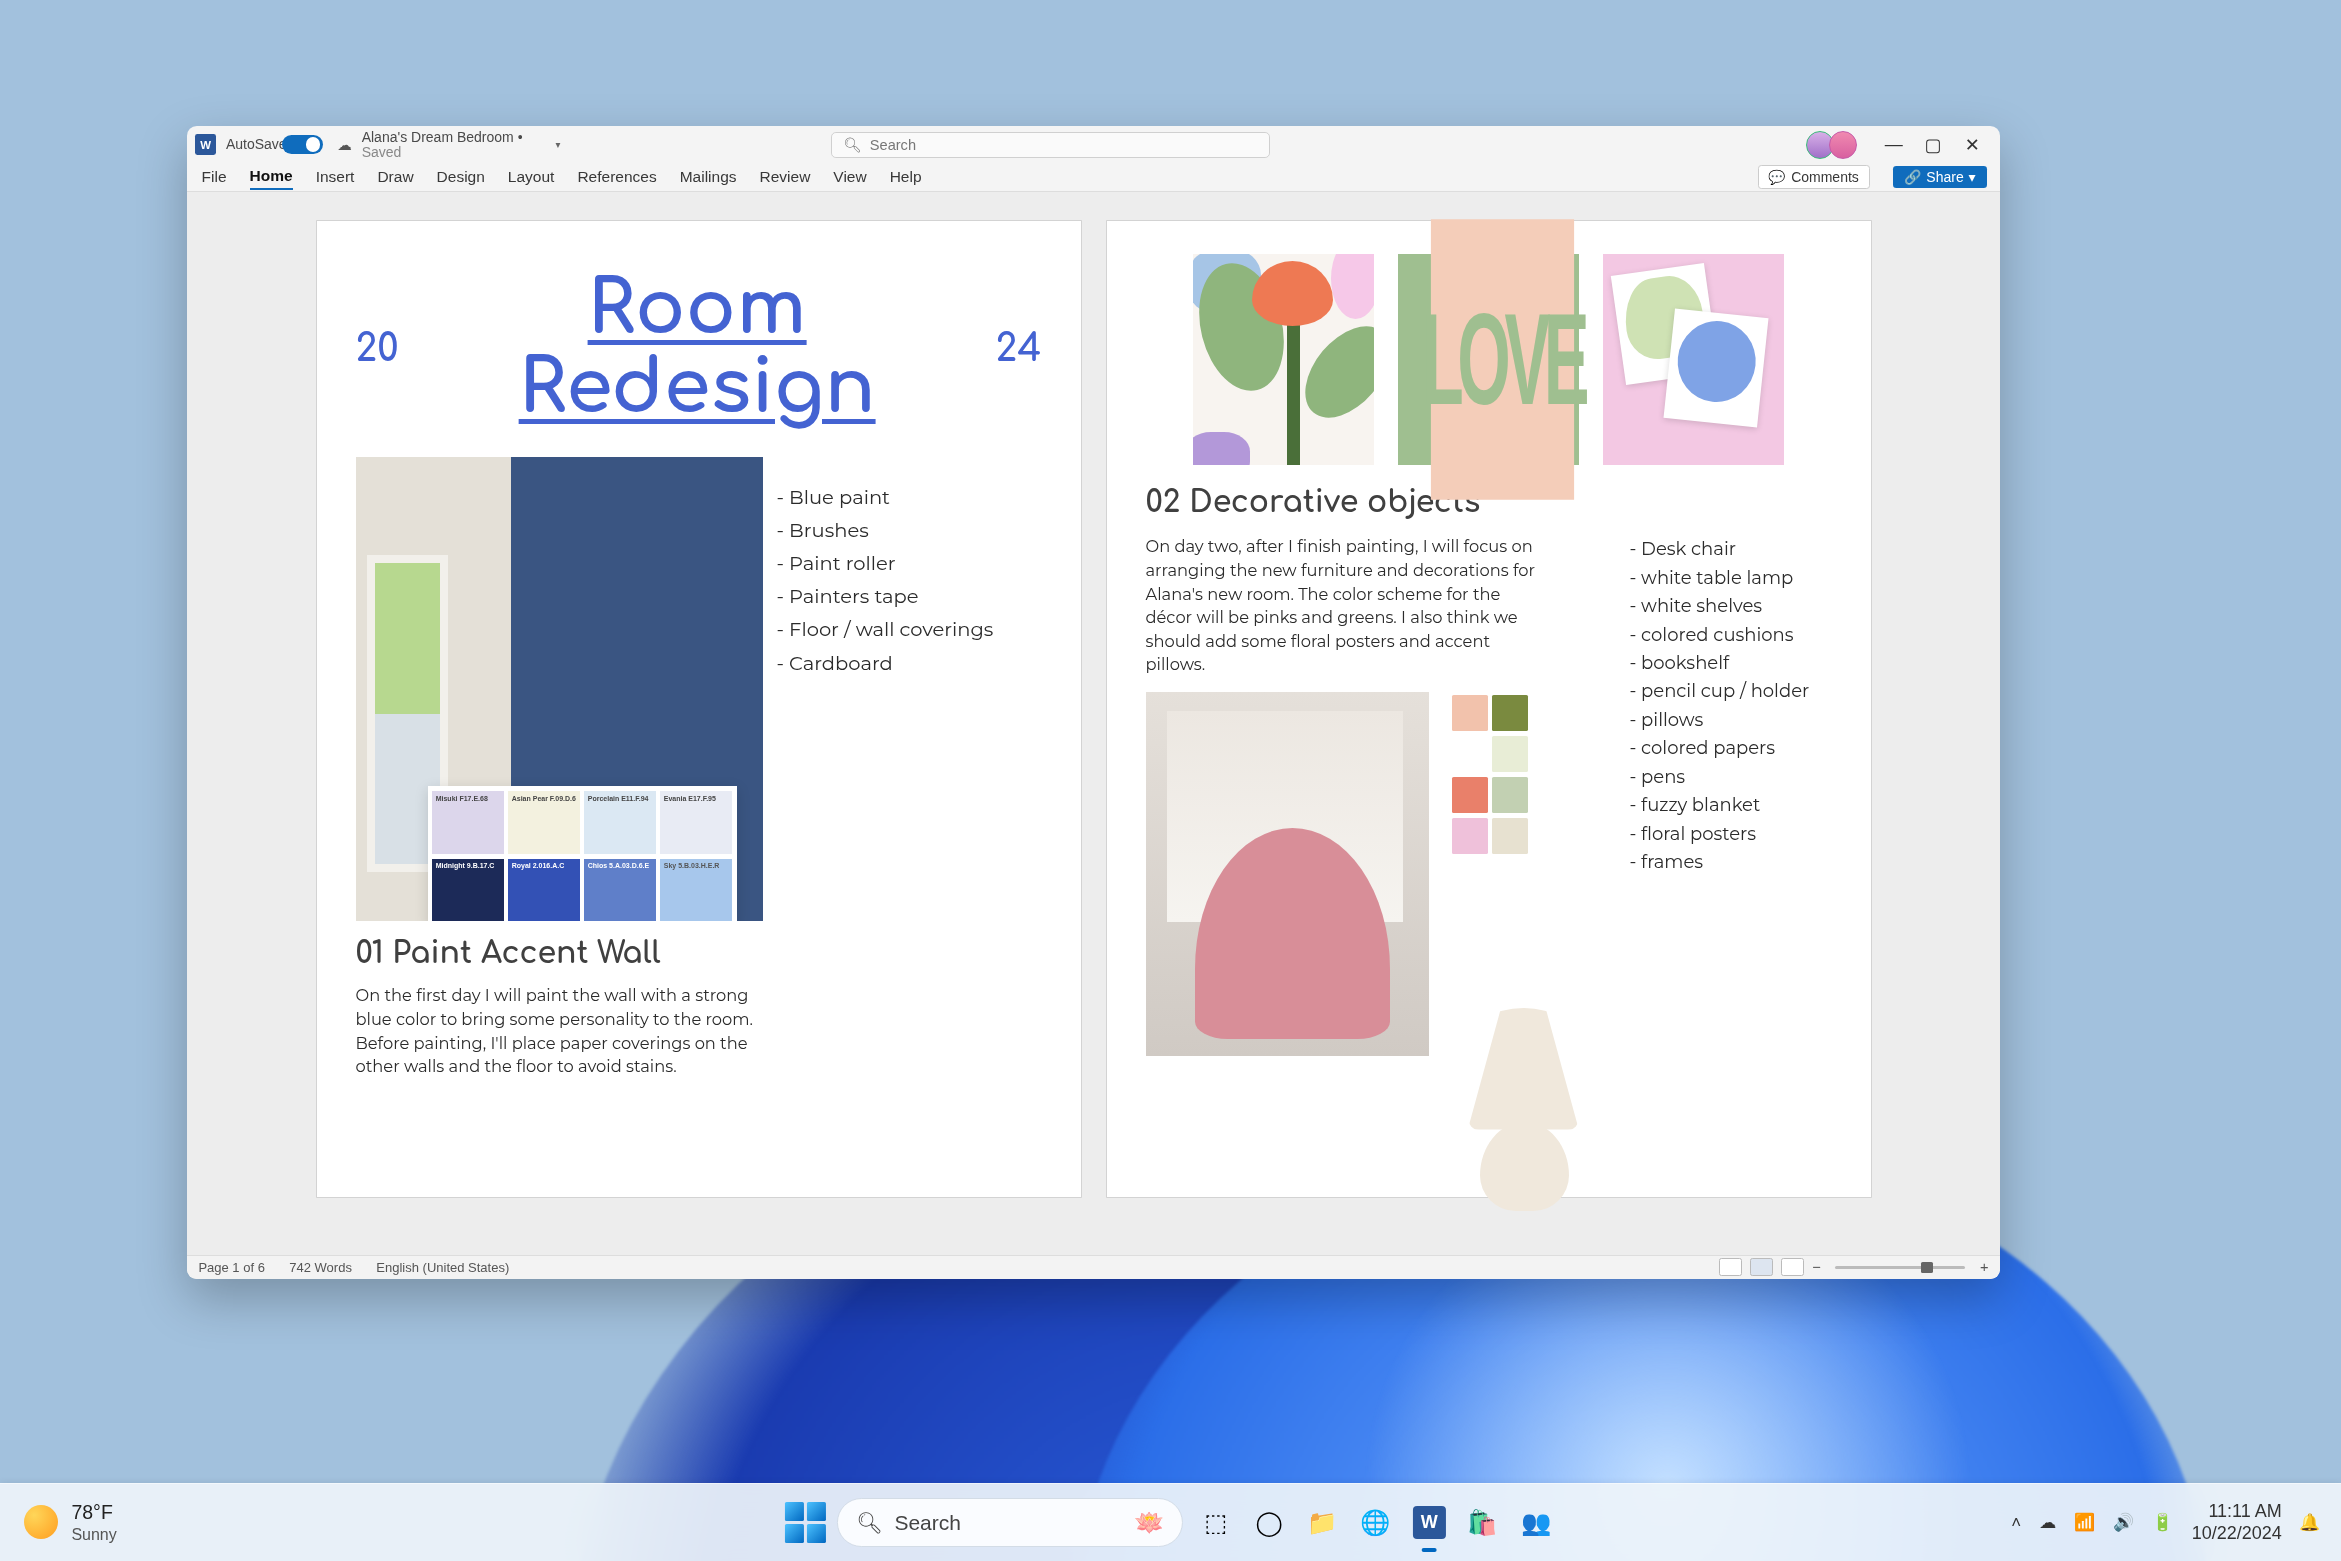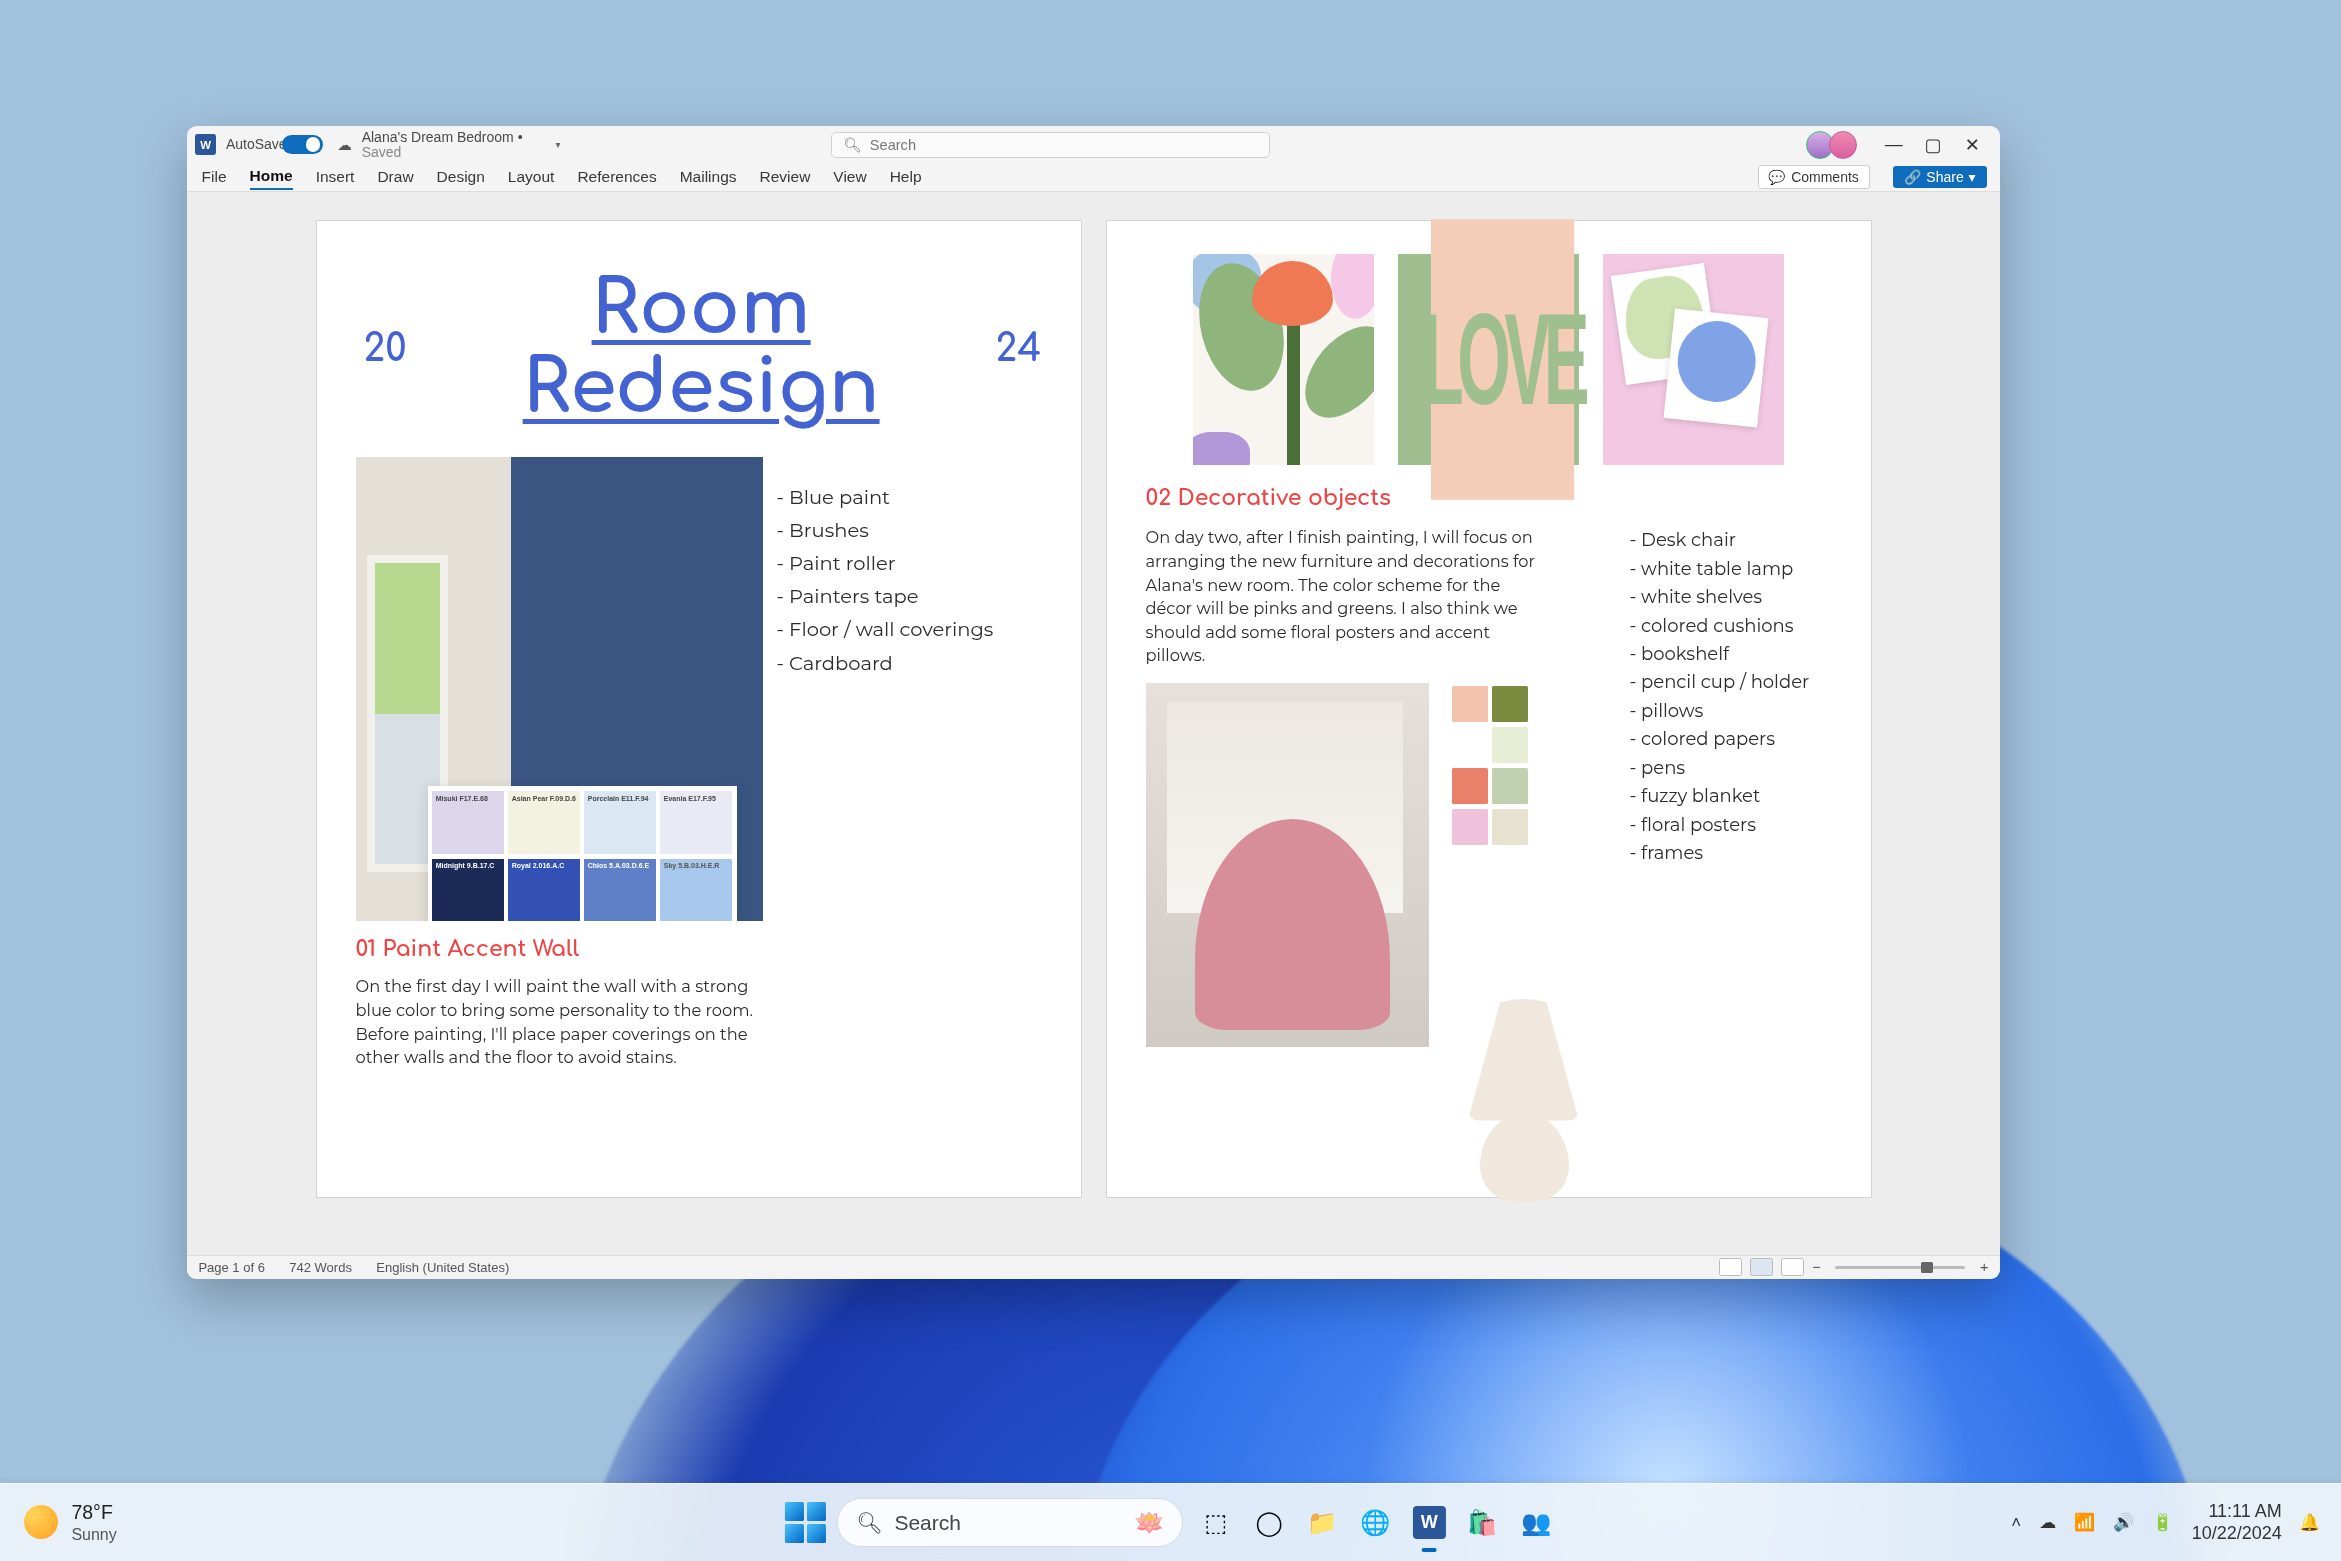--- a/index.html
+++ b/index.html
@@ -37,34 +37,34 @@
   .ribbon .tab.active { font-weight:600; border-bottom:2.4px solid #0f6cbd; color:#111; }
   .ribbon-spacer { flex:1; }
   .comments-btn { font-size:14px; padding:3.3px 9.8px; border:0.8px solid #ccc; border-radius:3.3px; background:#fff; display:flex; align-items:center; gap:4.9px; }
   .share-btn { font-size:14px; padding:3.3px 11.4px; background:#0f6cbd; color:#fff; border-radius:3.3px; display:flex; align-items:center; gap:4.9px; margin-right:13px; }
 
   
   .canvas { flex:1; background:#ededed; display:flex; justify-content:center; gap:26px; padding:29px 19.5px; overflow:hidden; }
   .page { width:764px; height:976px; background:#fff; box-shadow:0 0 0 0.8px #ccc; padding:49px 39px 33px; position:relative; }
 
   
-  .p1-header { display:flex; align-items:center; justify-content:space-between;margin-left:8px; }
+  .p1-header { display:flex; align-items:center; justify-content:space-between; }
   .year-left,.year-right { color:#4463d2; font-family:"Comfortaa","Segoe UI",Arial; font-size:37px; font-weight:700; }
   .title-redesign { color:#4463d2; font-family:"Comfortaa","Segoe UI",Arial; font-size:75px; font-weight:700; text-align:center; line-height:1.05; text-decoration:underline; text-decoration-thickness:4.9px; text-underline-offset:6.5px; }
   .p1-body { display:flex; gap:14px; margin-top:29px; }
   .room-photo { width:407px; height:464px; position:relative; overflow:hidden; }
   .room-photo::before { content:""; position:absolute; inset:0; background:linear-gradient(to right,#e4e0d7 0 38%,#3a5582 38% 100%); }
   .window-frame { position:absolute; left:11.4px; top:98px; width:81px; height:317px; background:linear-gradient(to bottom,#b7d88f 0 50%,#d8e0e6 50% 100%); border:8.1px solid #f2f0eb; }
   .palette { position:absolute; right:26px; bottom:-6.5px; width:309px; display:grid; grid-template-columns:repeat(4,1fr); gap:4.9px; background:#fff; padding:4.9px; box-shadow:0 3.3px 13px rgba(0,0,0,.15); }
   .swatch { height:63px; position:relative; background:var(--c,#ccc); }
   .swatch span { position:absolute; top:3.3px; left:3.3px; right:3.3px; font-size:7px; color:var(--t,#fff); line-height:1.1; font-weight:600;}
   .p1-list { flex:1; font-family:"Montserrat","Segoe UI",Arial; font-size:19.5px; color:#2b2b2b; line-height:1.7; padding-top:24.4px; }
   .p1-list li { list-style:none; }
   .p1-list li::before { content:"-  "; }
-  .section-h { font-family:"Comfortaa","Segoe UI",Arial; color:#ef4444; font-size:22px; font-weight:700; margin-top:16.3px; }
+  .section-h { font-family:"Comfortaa","Segoe UI",Arial; color:#404040; font-size:30px; font-weight:700; margin-top:16.3px; }
   .body-txt { font-family:"Montserrat","Segoe UI",Arial; font-size:16.3px; line-height:1.45; color:#2b2b2b; margin-top:14.6px; max-width:407px; }
 
   
   .p2-arts { display:flex; gap:24.4px; justify-content:center; }
   .art { width:181px; height:211px; border-radius:0;padding-left:28px; }
   .art1 { background:#f8f4f0; position:relative; overflow:hidden; }
   .art1 .petal { position:absolute; width:81px; height:65px; background:#ee7953; border-radius:50% 50% 50% 50%/60% 60% 40% 40%; left:59px; top:6.5px; }
   .art1 .leaf { position:absolute; width:81px; height:130px; background:#8fb57d; border-radius:50%; left:8.1px; top:8.1px; transform:rotate(-14deg); }
   .art1 .leaf2 { left:122px; top:65px; transform:rotate(40deg); width:65px; height:106px; }
   .art1 .stem { position:absolute; width:13px; height:146px; background:#4a6f39; left:94px; top:65px; }

